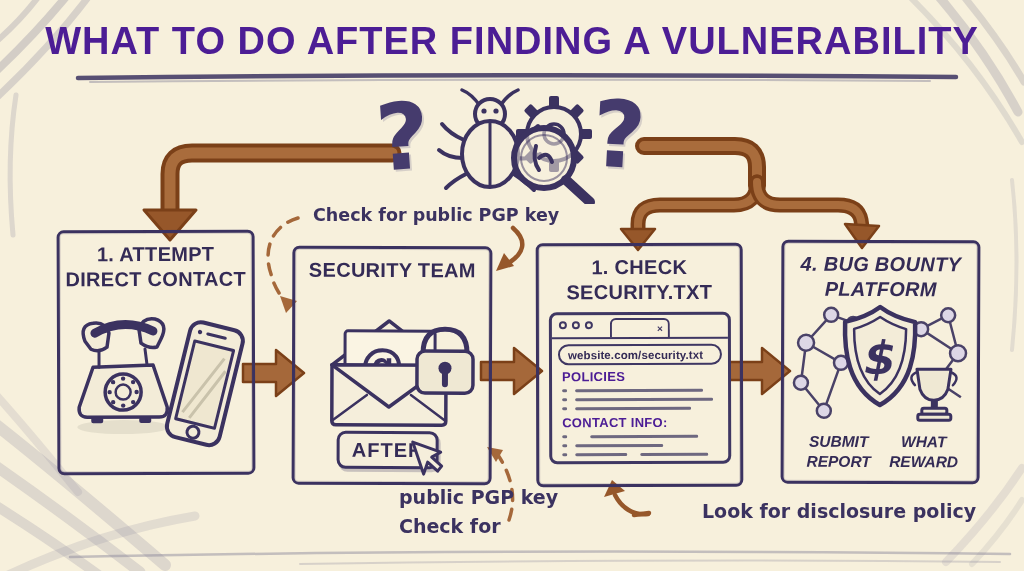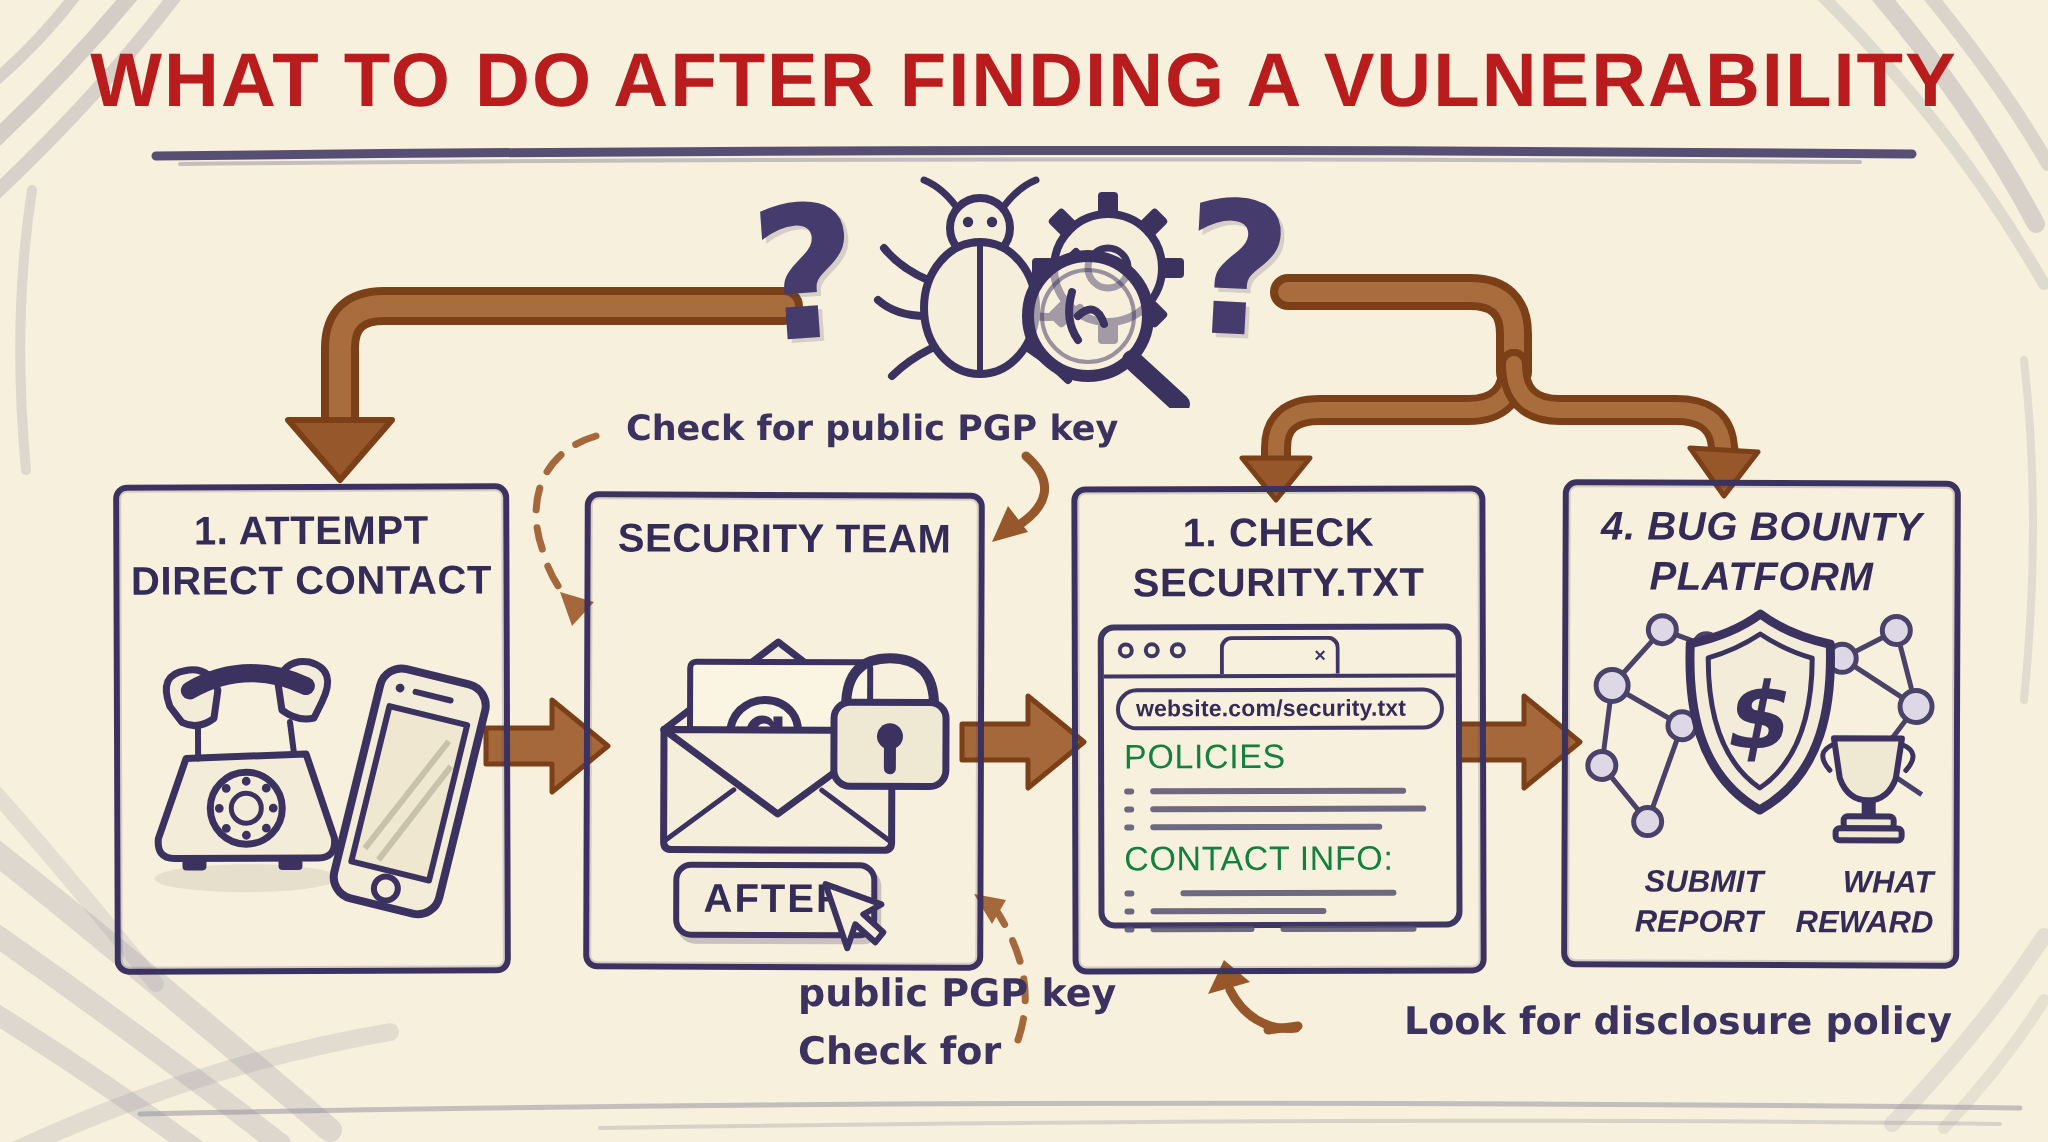--- a/index.html
+++ b/index.html
@@ -1,20 +1,20 @@
 <!DOCTYPE html>
 <html><head>
 <meta charset="utf-8">
 <style>
   html,body{margin:0;padding:0;}
   body{width:1024px;height:571px;overflow:hidden;font-family:"Liberation Sans",sans-serif;}
   .canvas{position:relative;width:1024px;height:571px;background:#f7f0dc;overflow:hidden;}
   .abs{position:absolute;}
   .title{left:0;right:0;top:20px;text-align:center;font-size:38px;font-weight:bold;
-         color:#b91c1c;letter-spacing:1px;font-family:"Liberation Sans",sans-serif;}
+         color:#4c1d95;letter-spacing:1px;font-family:"Liberation Sans",sans-serif;}
   .qmark{font-family:"DejaVu Sans",sans-serif;font-weight:bold;font-size:92px;line-height:1;
          color:#453b6d;text-shadow:2px 2px 0 rgba(69,59,109,.18);}
   .note{font-family:"DejaVu Sans",sans-serif;font-weight:bold;color:#3b3260;}
   .box{position:absolute;border:3px solid #3b3260;border-radius:7px;
        box-shadow:inset 0 0 0 1px rgba(59,50,96,.18);}
   .box-title{position:absolute;left:0;right:0;top:9px;text-align:center;font-weight:bold;
              font-size:20px;line-height:1.25;color:#342b56;letter-spacing:.3px;}
   .send-btn{position:absolute;left:50%;transform:translateX(-54%);bottom:13px;width:96px;height:32px;
             border:3px solid #3b3260;border-radius:9px;display:flex;align-items:center;justify-content:center;
             font-weight:bold;font-size:20px;letter-spacing:1px;color:#342b56;
@@ -24,25 +24,25 @@
   .browser{position:absolute;left:10px;top:66px;width:176px;height:146px;border:3px solid #3f3763;
            border-radius:8px;background:#f7f0dc;}
   .browser-top{height:22px;border-bottom:2.5px solid #3f3763;position:relative;}
   .dot{position:absolute;top:6px;width:8px;height:8px;border:2px solid #3f3763;border-radius:50%;box-sizing:border-box;}
   .tab{position:absolute;left:58px;top:3px;width:60px;height:19px;border:2px solid #3f3763;border-bottom:none;
        border-radius:6px 6px 0 0;box-sizing:border-box;}
   .tab-x{position:absolute;right:5px;top:0px;font-size:10px;font-weight:bold;color:#3f3763;line-height:17px;}
   .url-pill{margin:5px 6px 4px 6px;height:21px;border:2.5px solid #3f3763;border-radius:12px;
             display:flex;align-items:center;padding-left:8px;font-weight:bold;font-size:11.5px;
             color:#342b56;letter-spacing:.1px;box-sizing:border-box;}
-  .sec-head{margin:3px 0 2px 10px;font-weight:normal;font-size:17px;color:#15803d;letter-spacing:.3px;}
+  .sec-head{margin:3px 0 2px 10px;font-weight:bold;font-size:13px;color:#4c1d95;letter-spacing:.3px;}
   .line-row{position:relative;height:9px;margin-left:10px;}
   .bullet{position:absolute;left:0;top:3px;width:5px;height:3px;background:#55506e;border-radius:2px;opacity:.85;}
   .pline{position:absolute;left:13px;top:2.5px;height:3.5px;background:#565070;border-radius:2px;opacity:.85;}
-  .caption{position:absolute;bottom:10px;width:86px;text-align:right;font-weight:bold;
+  .caption{position:absolute;bottom:10px;width:86px;text-align:center;font-weight:bold;
            font-size:15.5px;line-height:1.25;color:#342b56;}
   svg{display:block;}
 </style>
 </head>
 <body>
 
 <div class="canvas">
 
   <svg class="abs" style="left:0;top:0;" width="1024" height="571" viewBox="0 0 1024 571">
 
@@ -159,21 +159,21 @@
     <g fill="none" stroke="#3b3260" stroke-linecap="round">
       <circle cx="112" cy="76" r="30" stroke-width="6" fill="rgba(247,240,220,.55)"></circle>
       <circle cx="112" cy="76" r="23" stroke-width="2" opacity=".5"></circle>
       <path d="M104 64 Q100 78 107 88 M107 76 Q116 68 120 80" stroke-width="4"></path>
       <path d="M134 98 L158 120" stroke-width="10"></path>
     </g>
   </svg>
 
   <div class="abs note" style="left:313px;top:205px;font-size:17.5px;">Check for public PGP key</div>
 
-  <div class="box" style="left:57px;top:242px;width:192px;height:239px;transform:rotate(-.2deg);">
+  <div class="box" style="left:57px;top:230px;width:192px;height:239px;transform:rotate(-.2deg);">
     <div class="box-title">
       <div>1. ATTEMPT</div>
       <div>DIRECT CONTACT</div>
     </div>
     <svg style="position:absolute;left:5px;top:66px;" width="182" height="166" viewBox="0 0 182 166">
 
       <g stroke="#3b3260" stroke-width="3.5" fill="#f3ecd8" stroke-linecap="round" stroke-linejoin="round">
         <ellipse cx="58" cy="128" rx="46" ry="7" fill="#d9d3c2" stroke="none" opacity=".6"></ellipse>
         <path d="M20 42 Q14 26 28 24 Q40 22 44 34 L42 48 Q34 54 26 50 Z"></path>
         <path d="M96 40 Q104 24 90 20 Q78 18 74 30 L76 44 Q84 50 92 48 Z"></path>

